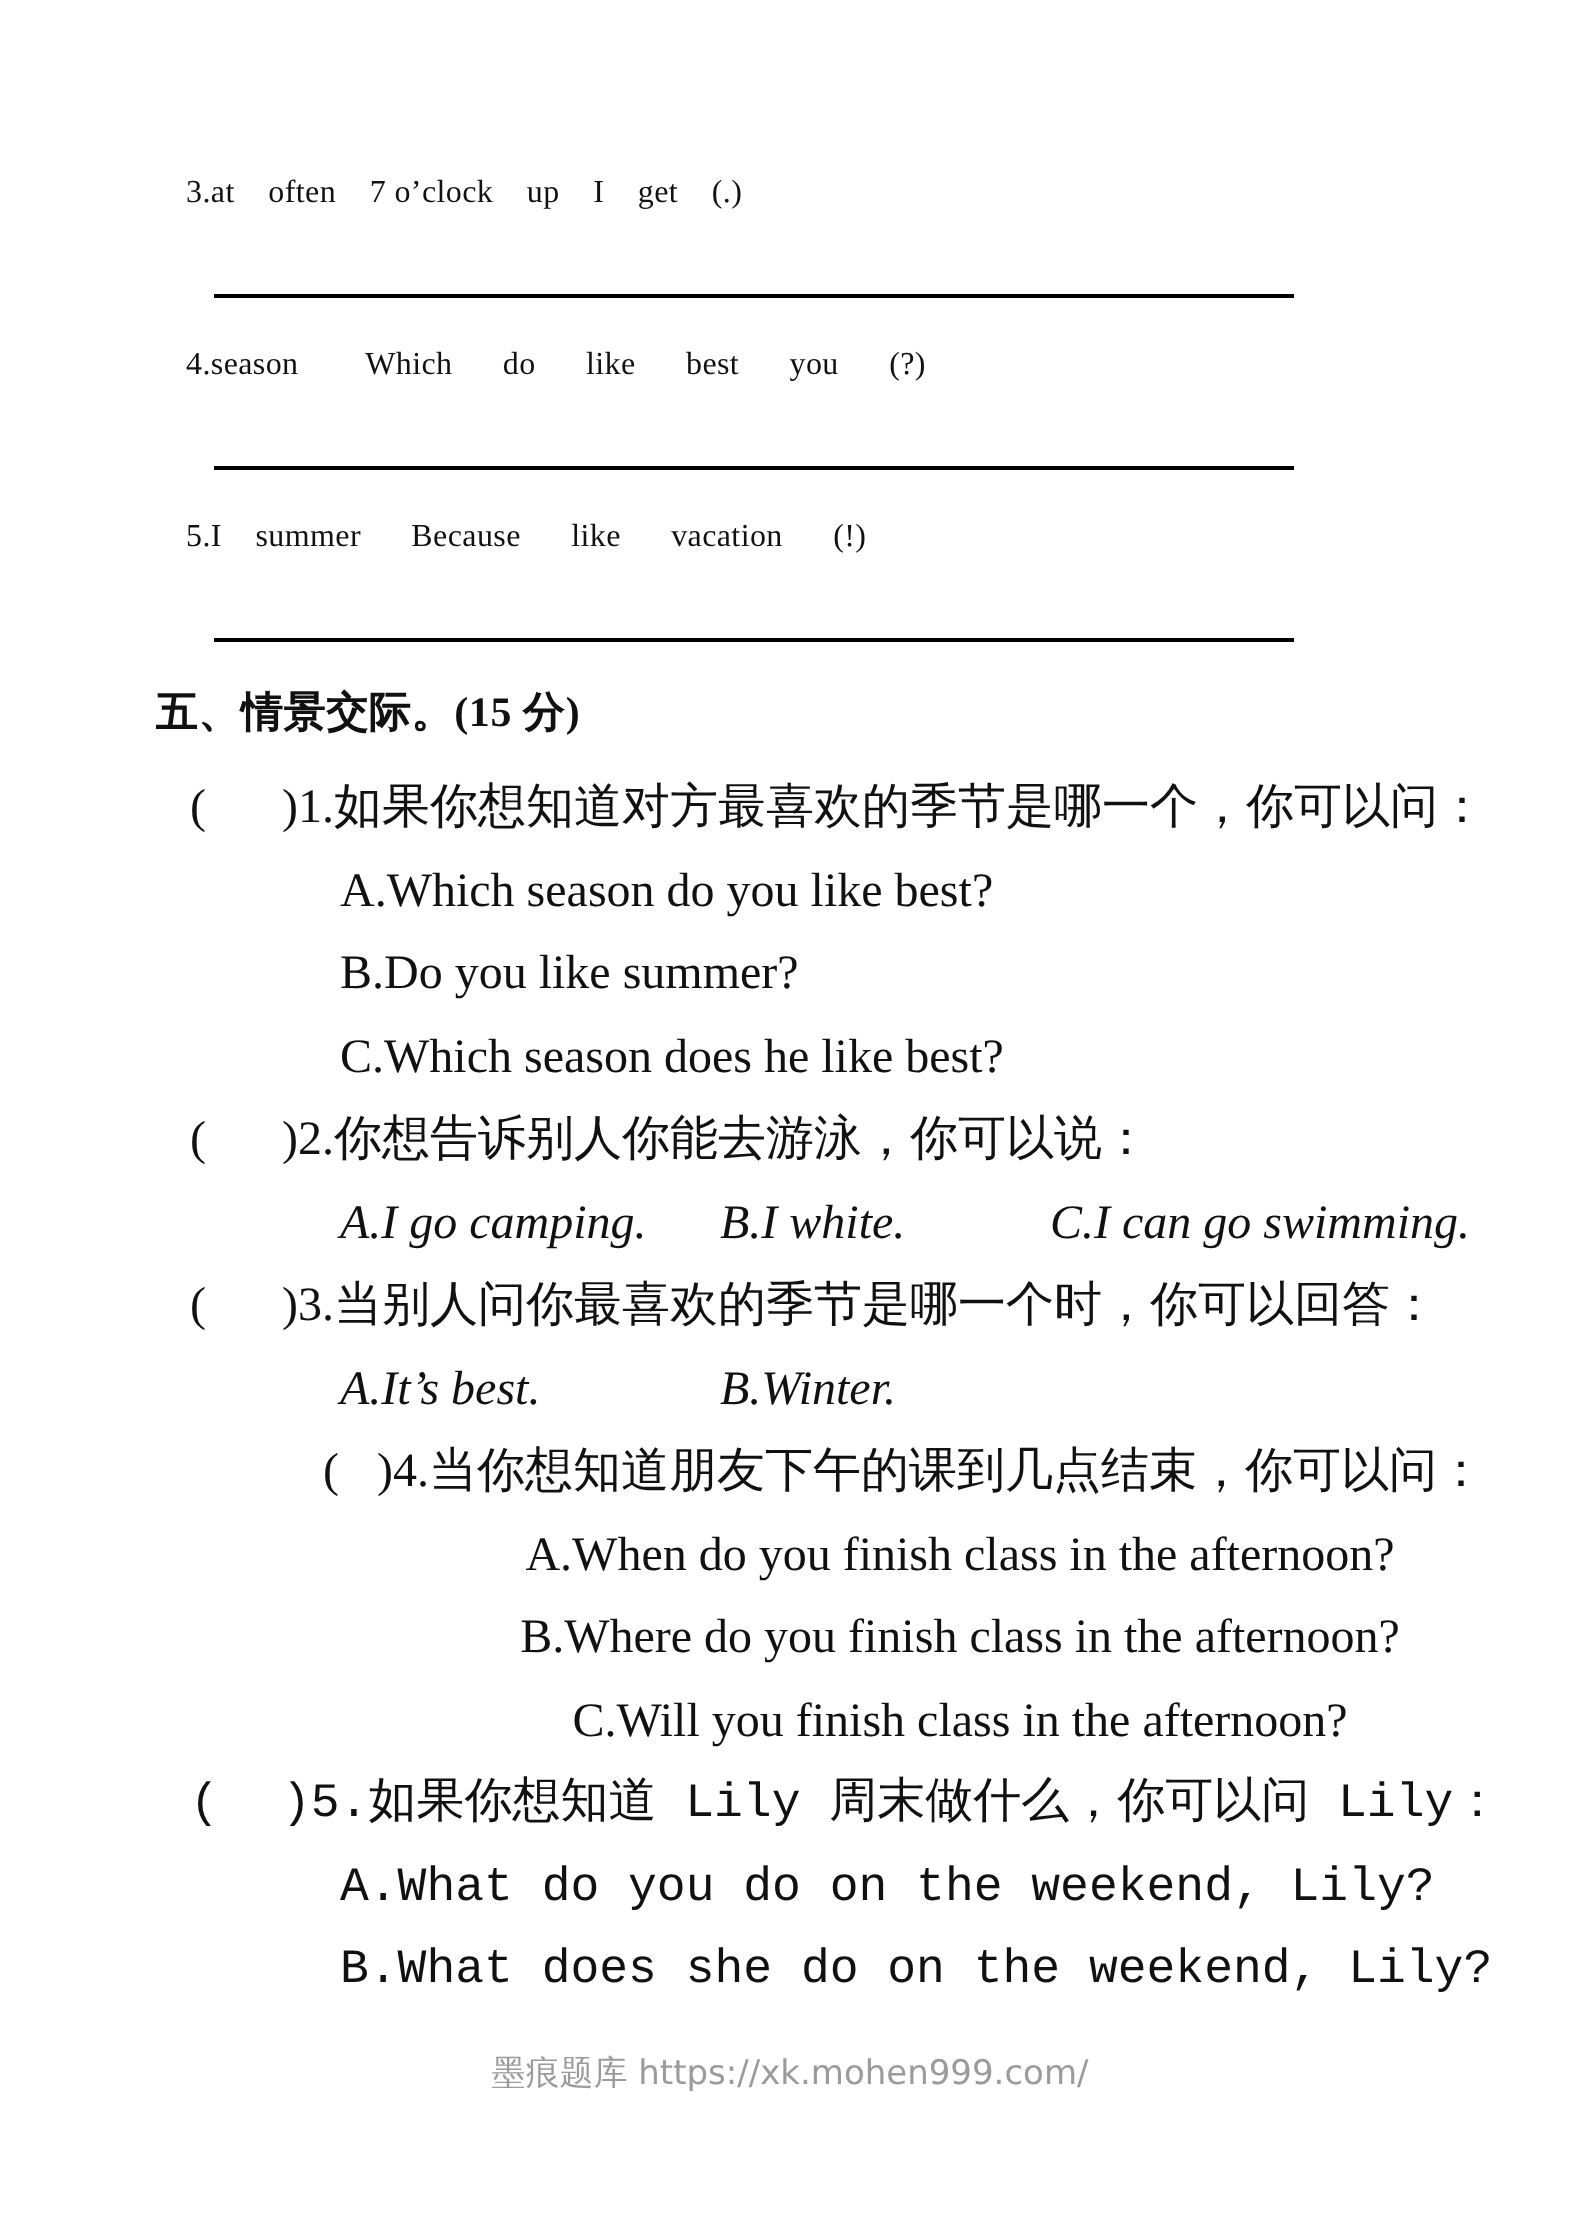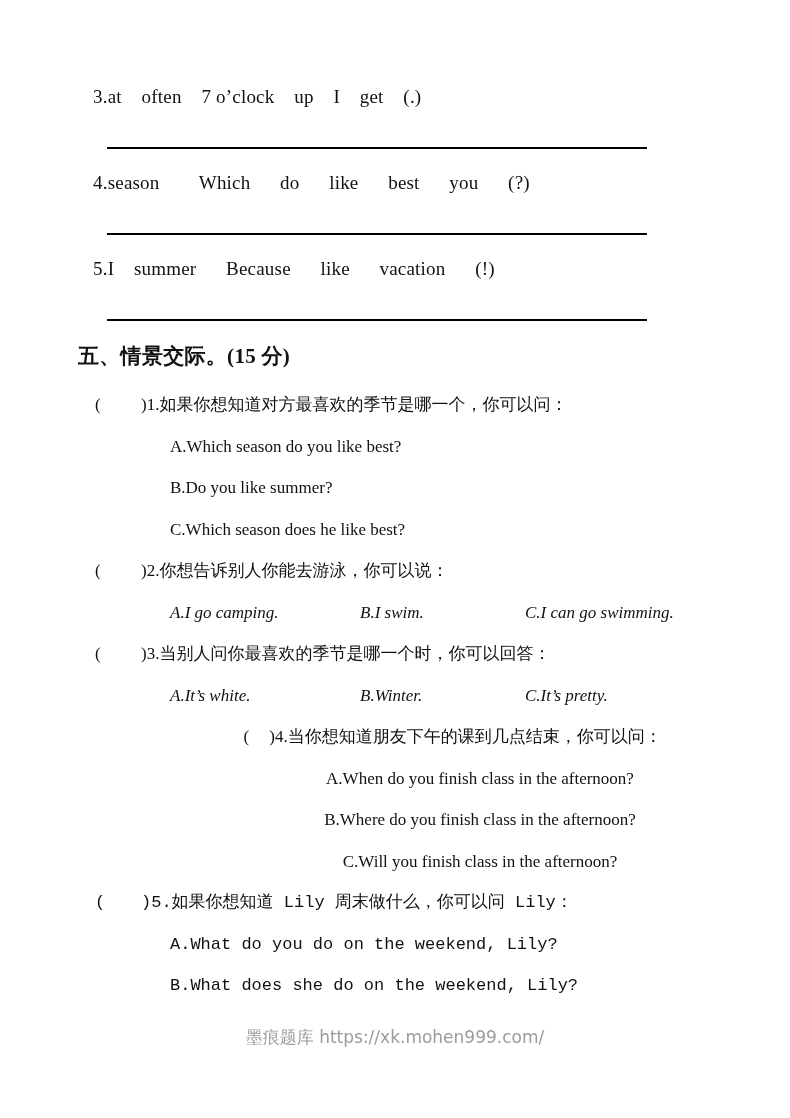--- a/index.html
+++ b/index.html
@@ -14,21 +14,21 @@
     margin: 0 auto;
     background: #ffffff;
     color: #111111;
     box-sizing: border-box;
     padding-top: 84px;
     overflow: hidden;
   }
   
   .wo-item {
     margin-left: 93px;
-    font-size: 19px;
+    font-size: 16px;
     line-height: 26px;
     white-space: pre-wrap;
     letter-spacing: 0.2px;
   }
   .wo-underline {
     margin: 37px 0 21px 107px;
     width: 540px;
     height: 0;
     border-top: 2px solid #000000;
   }
@@ -36,21 +36,21 @@
   .section-heading {
     margin: 0 0 0 78px;
     font-size: 21px;
     line-height: 28px;
     font-weight: bold;
     letter-spacing: 0.3px;
   }
   
   .mcq { margin-top: 14px; }
   .q-row {
-    font-size: 17px;
+    font-size: 24px;
     line-height: 41.5px;
     white-space: pre-wrap;
   }
   .q-prompt { margin-left: 95px; }
   .paren { display: inline-block; width: 46px; }
   .opt-stacked { margin-left: 170px; }
   .opt-flex { margin-left: 170px; display: flex; font-style: italic; }
   .opt-a { width: 190px; flex: 0 0 auto; }
   .opt-b { width: 165px; flex: 0 0 auto; }
   .opt-c { flex: 1 1 auto; }
@@ -85,31 +85,30 @@
     <div class="q-row q-prompt"><span class="paren">(</span><span>)1.如果你想知道对方最喜欢的季节是哪一个，你可以问：</span></div>
     <div class="q-row opt-stacked">A.Which season do you like best?</div>
     <div class="q-row opt-stacked">B.Do you like summer?</div>
     <div class="q-row opt-stacked">C.Which season does he like best?</div>
   </div>
 
   <div class="mcq" style="margin-top:0;">
     <div class="q-row q-prompt"><span class="paren">(</span><span>)2.你想告诉别人你能去游泳，你可以说：</span></div>
     <div class="q-row opt-flex">
       <span class="opt-a">A.I go camping.</span>
-      <span class="opt-b">B.I swim.</span>
+      <span class="opt-b">B.I white.</span>
       <span class="opt-c">C.I can go swimming.</span>
     </div>
   </div>
 
   <div class="mcq" style="margin-top:0;">
     <div class="q-row q-prompt"><span class="paren">(</span><span>)3.当别人问你最喜欢的季节是哪一个时，你可以回答：</span></div>
     <div class="q-row opt-flex">
-      <span class="opt-a">A.It’s white.</span>
+      <span class="opt-a">A.It’s best.</span>
       <span class="opt-b">B.Winter.</span>
-      <span class="opt-c">C.It’s pretty.</span>
     </div>
   </div>
 
   <div class="mcq" style="margin-top:0;text-align:center;">
     <div class="q-row q-prompt"><span class="paren">(</span><span>)4.当你想知道朋友下午的课到几点结束，你可以问：</span></div>
     <div class="q-row opt-stacked">A.When do you finish class in the afternoon?</div>
     <div class="q-row opt-stacked">B.Where do you finish class in the afternoon?</div>
     <div class="q-row opt-stacked">C.Will you finish class in the afternoon?</div>
   </div>
 

